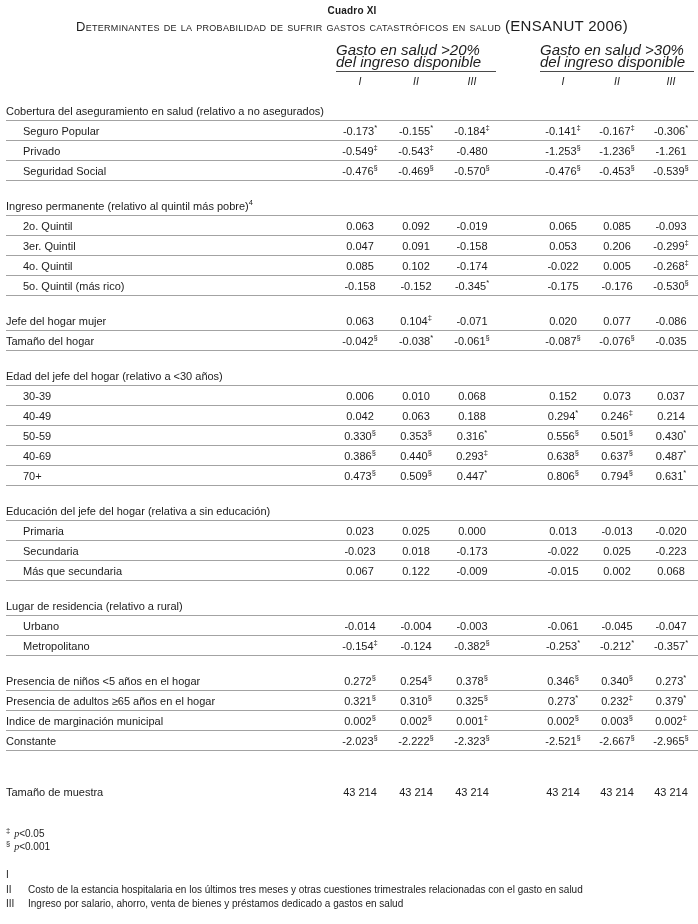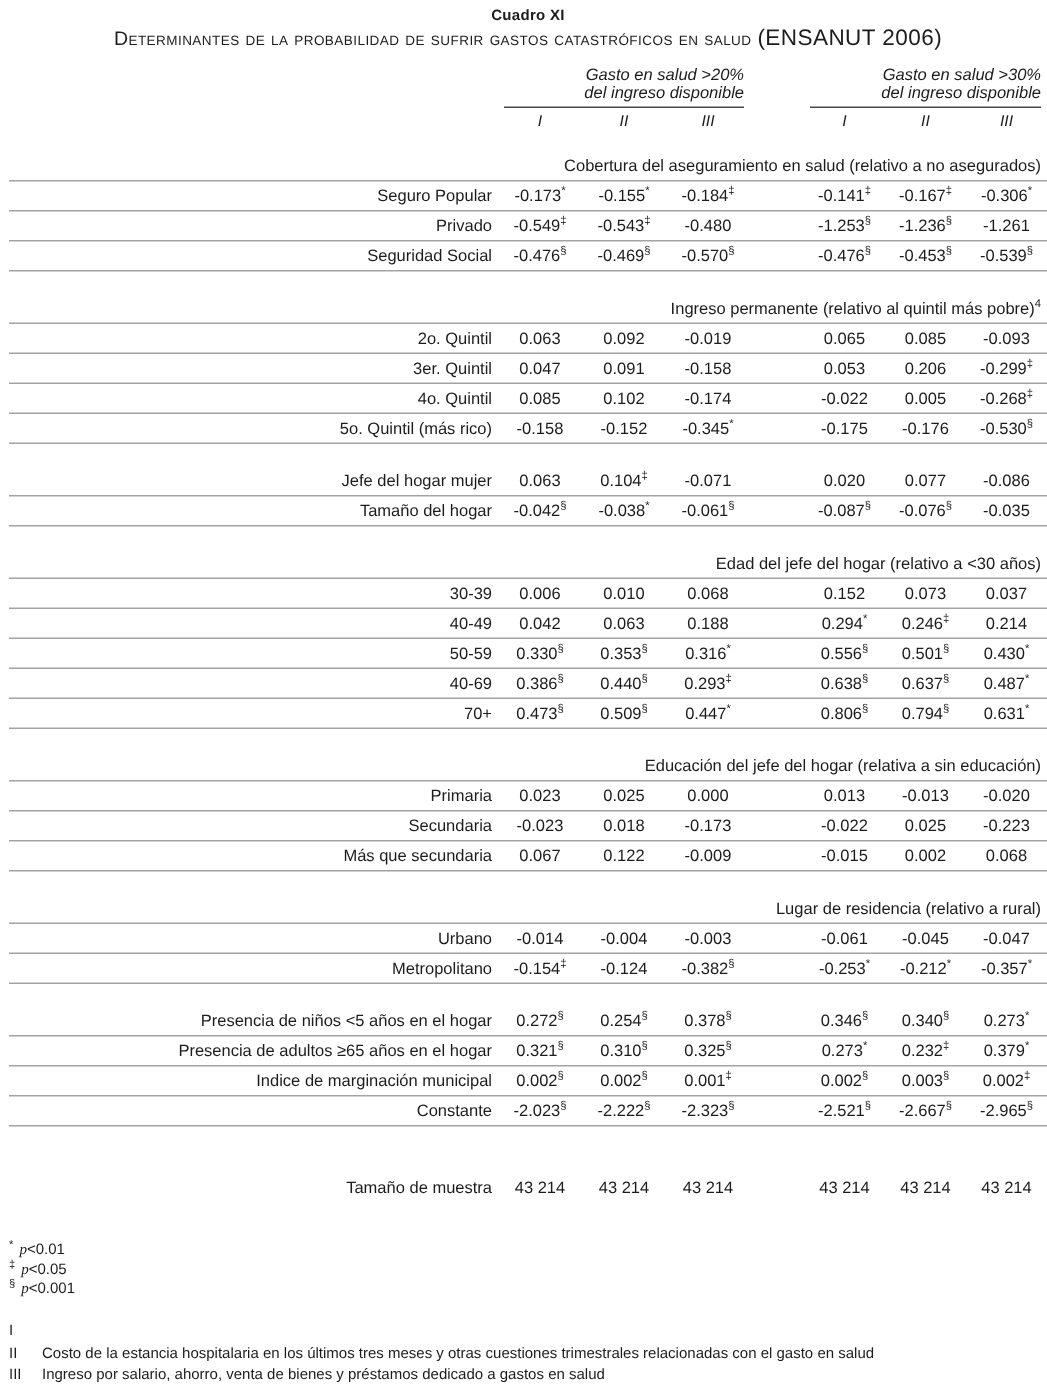--- a/index.html
+++ b/index.html
@@ -8,31 +8,31 @@
   .page { width:698px; height:924px; padding:5px 0 0 6px; }
 
   
   .kicker { text-align:center; font-weight:bold; font-size:10px; letter-spacing:.2px; }
   .main-title { text-align:center; font-weight:normal; font-size:13px; font-variant:small-caps; letter-spacing:.3px; margin-top:1px; }
   .main-title .suffix { font-variant:normal; font-size:15px; }
 
   
   .thead { margin-top:10px; }
   .hrow1 { display:grid; grid-template-columns:326px 168px 36px 162px; align-items:end; }
-  .h-group { text-align:right; font-style:italic; font-size:11px; line-height:12px; border-bottom:1px solid #4a4a4a; padding-bottom:3px; margin:0 4px; }
+  .h-group { text-align:left; font-style:italic; font-size:15px; line-height:12px; border-bottom:1px solid #4a4a4a; padding-bottom:3px; margin:0 4px; }
   .hrow2 { display:grid; grid-template-columns:326px 56px 56px 56px 36px 54px 54px 54px; }
   .h-col { text-align:center; font-style:italic; font-size:10.5px; padding:3px 0 2px; }
 
   
   .tbody { margin-top:12px; }
   .trow { display:grid; grid-template-columns:326px 56px 56px 56px 36px 54px 54px 54px; align-items:baseline; border-bottom:1px solid #a3a3a3; padding:4px 0 2px; font-size:11px; line-height:13px; }
   .trow.sec .lab { grid-column:1 / -1; }
   .trow.row .lab { padding-left:17px; }
   .trow.sample { border-bottom:none; padding-top:5px; }
-  .lab { padding-right:4px;text-align:right; }
+  .lab { padding-right:4px; }
   .val { text-align:center; white-space:nowrap; }
   .gap { height:15px; }
   .gap.big { height:30px; }
   sup { font-size:7.5px; line-height:0; vertical-align:super; }
 
   
   .notes { margin-top:26px; font-size:10px; }
   .sig { line-height:13px; }
   .sig sup { margin-right:4px; }
   .sig i { font-family:"Liberation Serif", serif; }
@@ -332,21 +332,20 @@
         <div class="val">43 214</div>
         <div class="val">43 214</div>
         <div class="colgap"></div>
         <div class="val">43 214</div>
         <div class="val">43 214</div>
         <div class="val">43 214</div>
       </div>
     </div>
 
   <div class="notes">
-    <div class="sig"><sup>*</sup><i>p</i><span>&lt;0.01</span></div>
     <div class="sig"><sup>‡</sup><i>p</i><span>&lt;0.05</span></div>
     <div class="sig"><sup>§</sup><i>p</i><span>&lt;0.001</span></div>
 
     <div class="defs">
       <div class="def">
           <span class="def-n">I</span>
         </div>
       <div class="def">
           <span class="def-n">II</span>
           <span>Costo de la estancia hospitalaria en los últimos tres meses y otras cuestiones trimestrales relacionadas con el gasto en salud</span>

